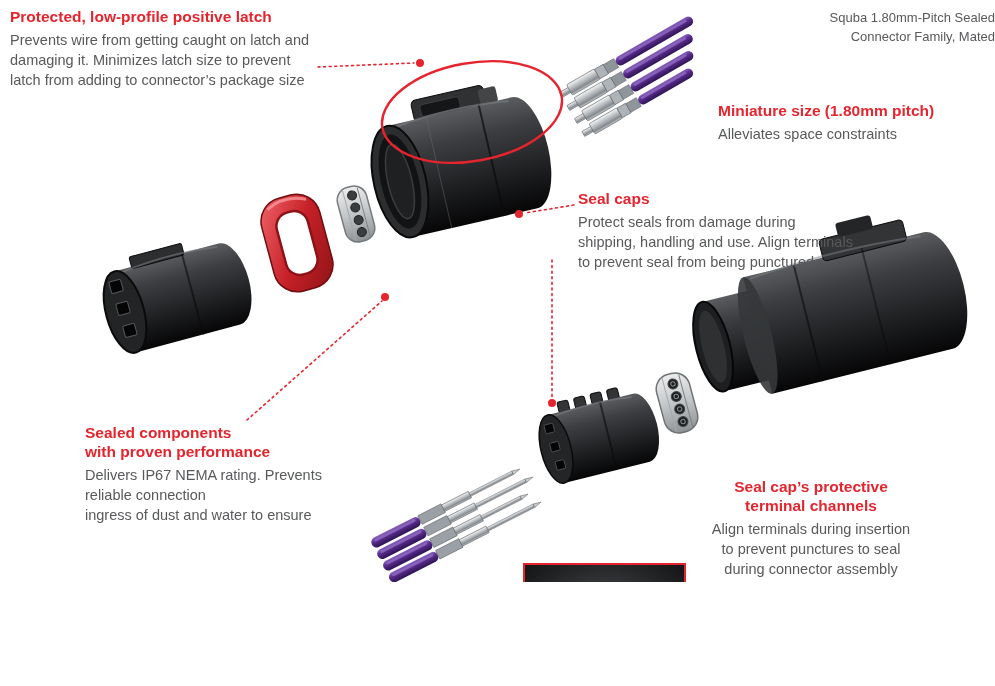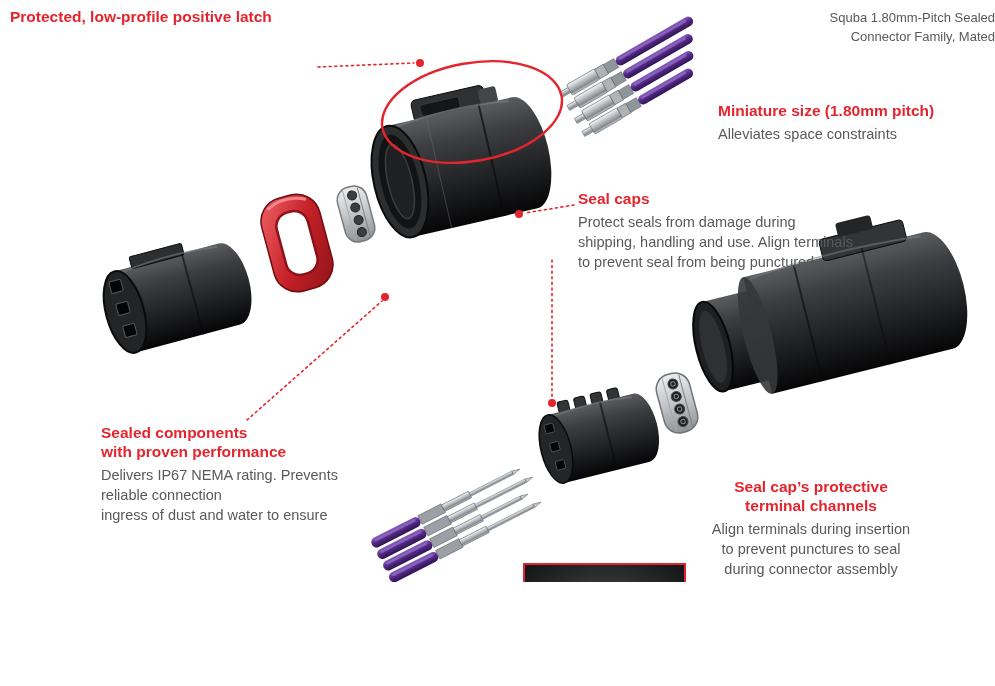--- a/index.html
+++ b/index.html
@@ -223,20 +223,25 @@
       <circle cx="519" cy="214" r="4"></circle>
       <circle cx="552" cy="403" r="4"></circle>
       <circle cx="385" cy="297" r="4"></circle>
     </g>
   </svg>
 
   <div class="callout" style="left:10px;top:7px;width:332px;">
     <div class="heading">
         <div>Protected, low-profile positive latch</div>
       </div>
+    <div class="body-text">
+        <div>Prevents wire from getting caught on latch and</div>
+        <div>damaging it. Minimizes latch size to prevent</div>
+        <div>latch from adding to connector’s package size</div>
+      </div>
   </div>
 
   <div class="title-block" style="left:737px;top:8px;width:258px;">
       <div>Squba 1.80mm-Pitch Sealed</div>
       <div>Connector Family, Mated</div>
     </div>
 
   <div class="callout" style="left:718px;top:101px;width:260px;">
     <div class="heading">
         <div>Miniature size (1.80mm pitch)</div>
@@ -250,21 +255,21 @@
     <div class="heading">
         <div>Seal caps</div>
       </div>
     <div class="body-text">
         <div>Protect seals from damage during</div>
         <div>shipping, handling and use. Align terminals</div>
         <div>to prevent seal from being punctured</div>
       </div>
   </div>
 
-  <div class="callout" style="left:85px;top:423px;width:250px;margin-left:16px;">
+  <div class="callout" style="left:85px;top:423px;width:250px;">
     <div class="heading">
         <div>Sealed components</div>
         <div>with proven performance</div>
       </div>
     <div class="body-text">
         <div>Delivers IP67 NEMA rating. Prevents</div>
         <div>reliable connection</div>
         <div>ingress of dust and water to ensure</div>
       </div>
   </div>

